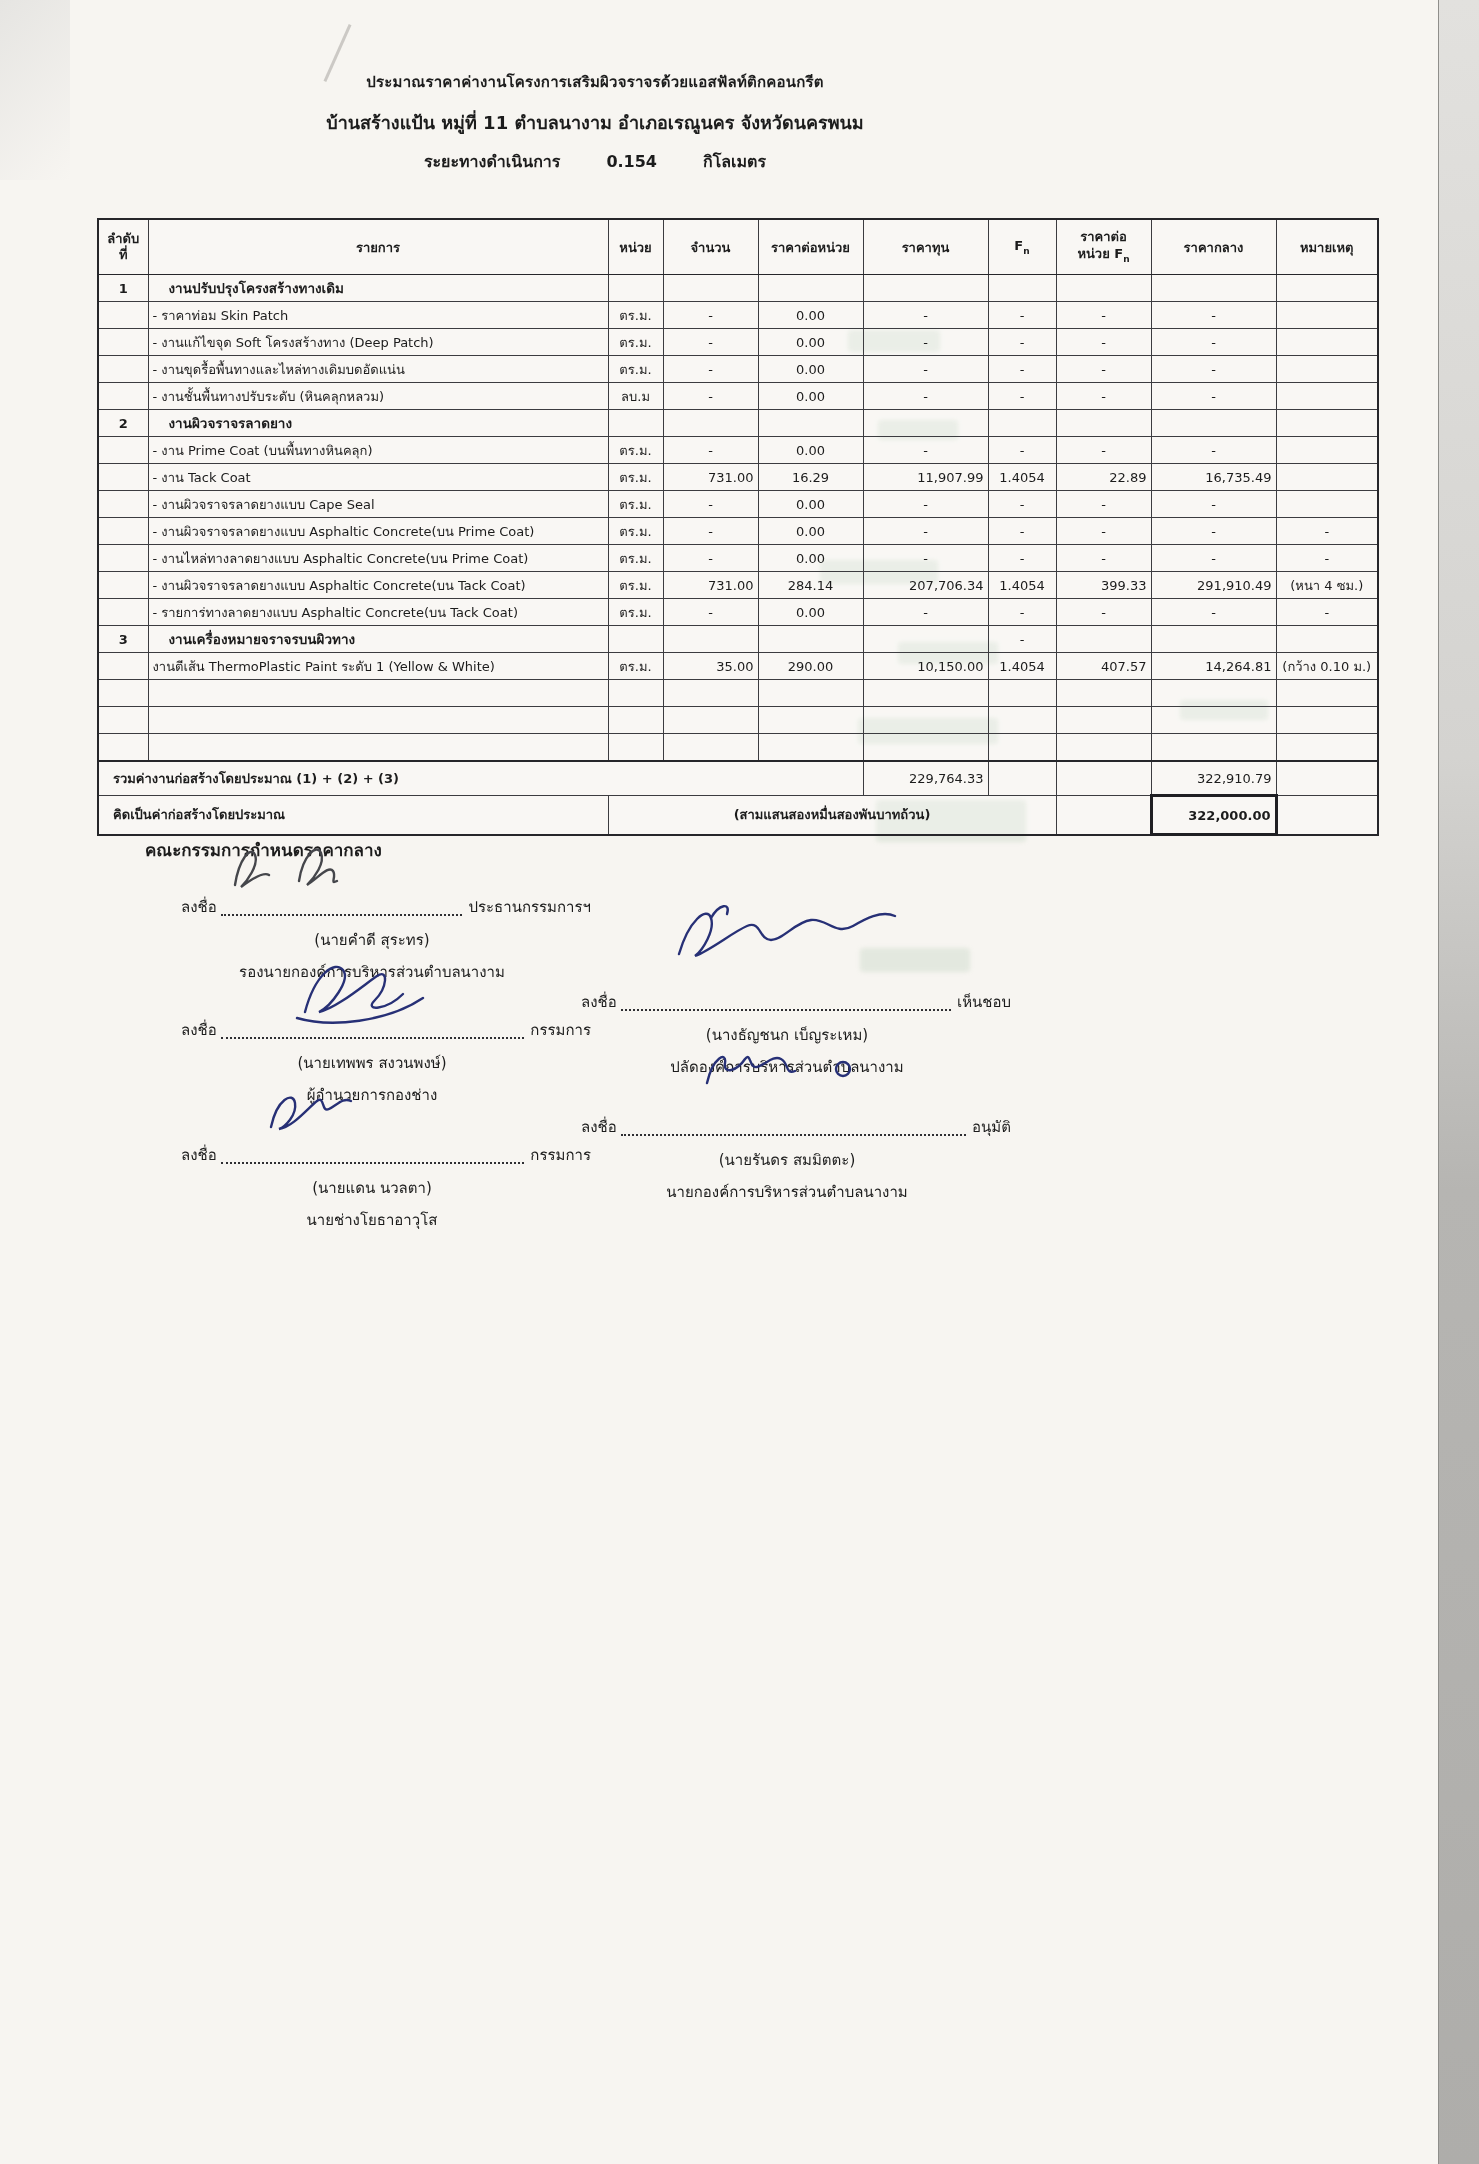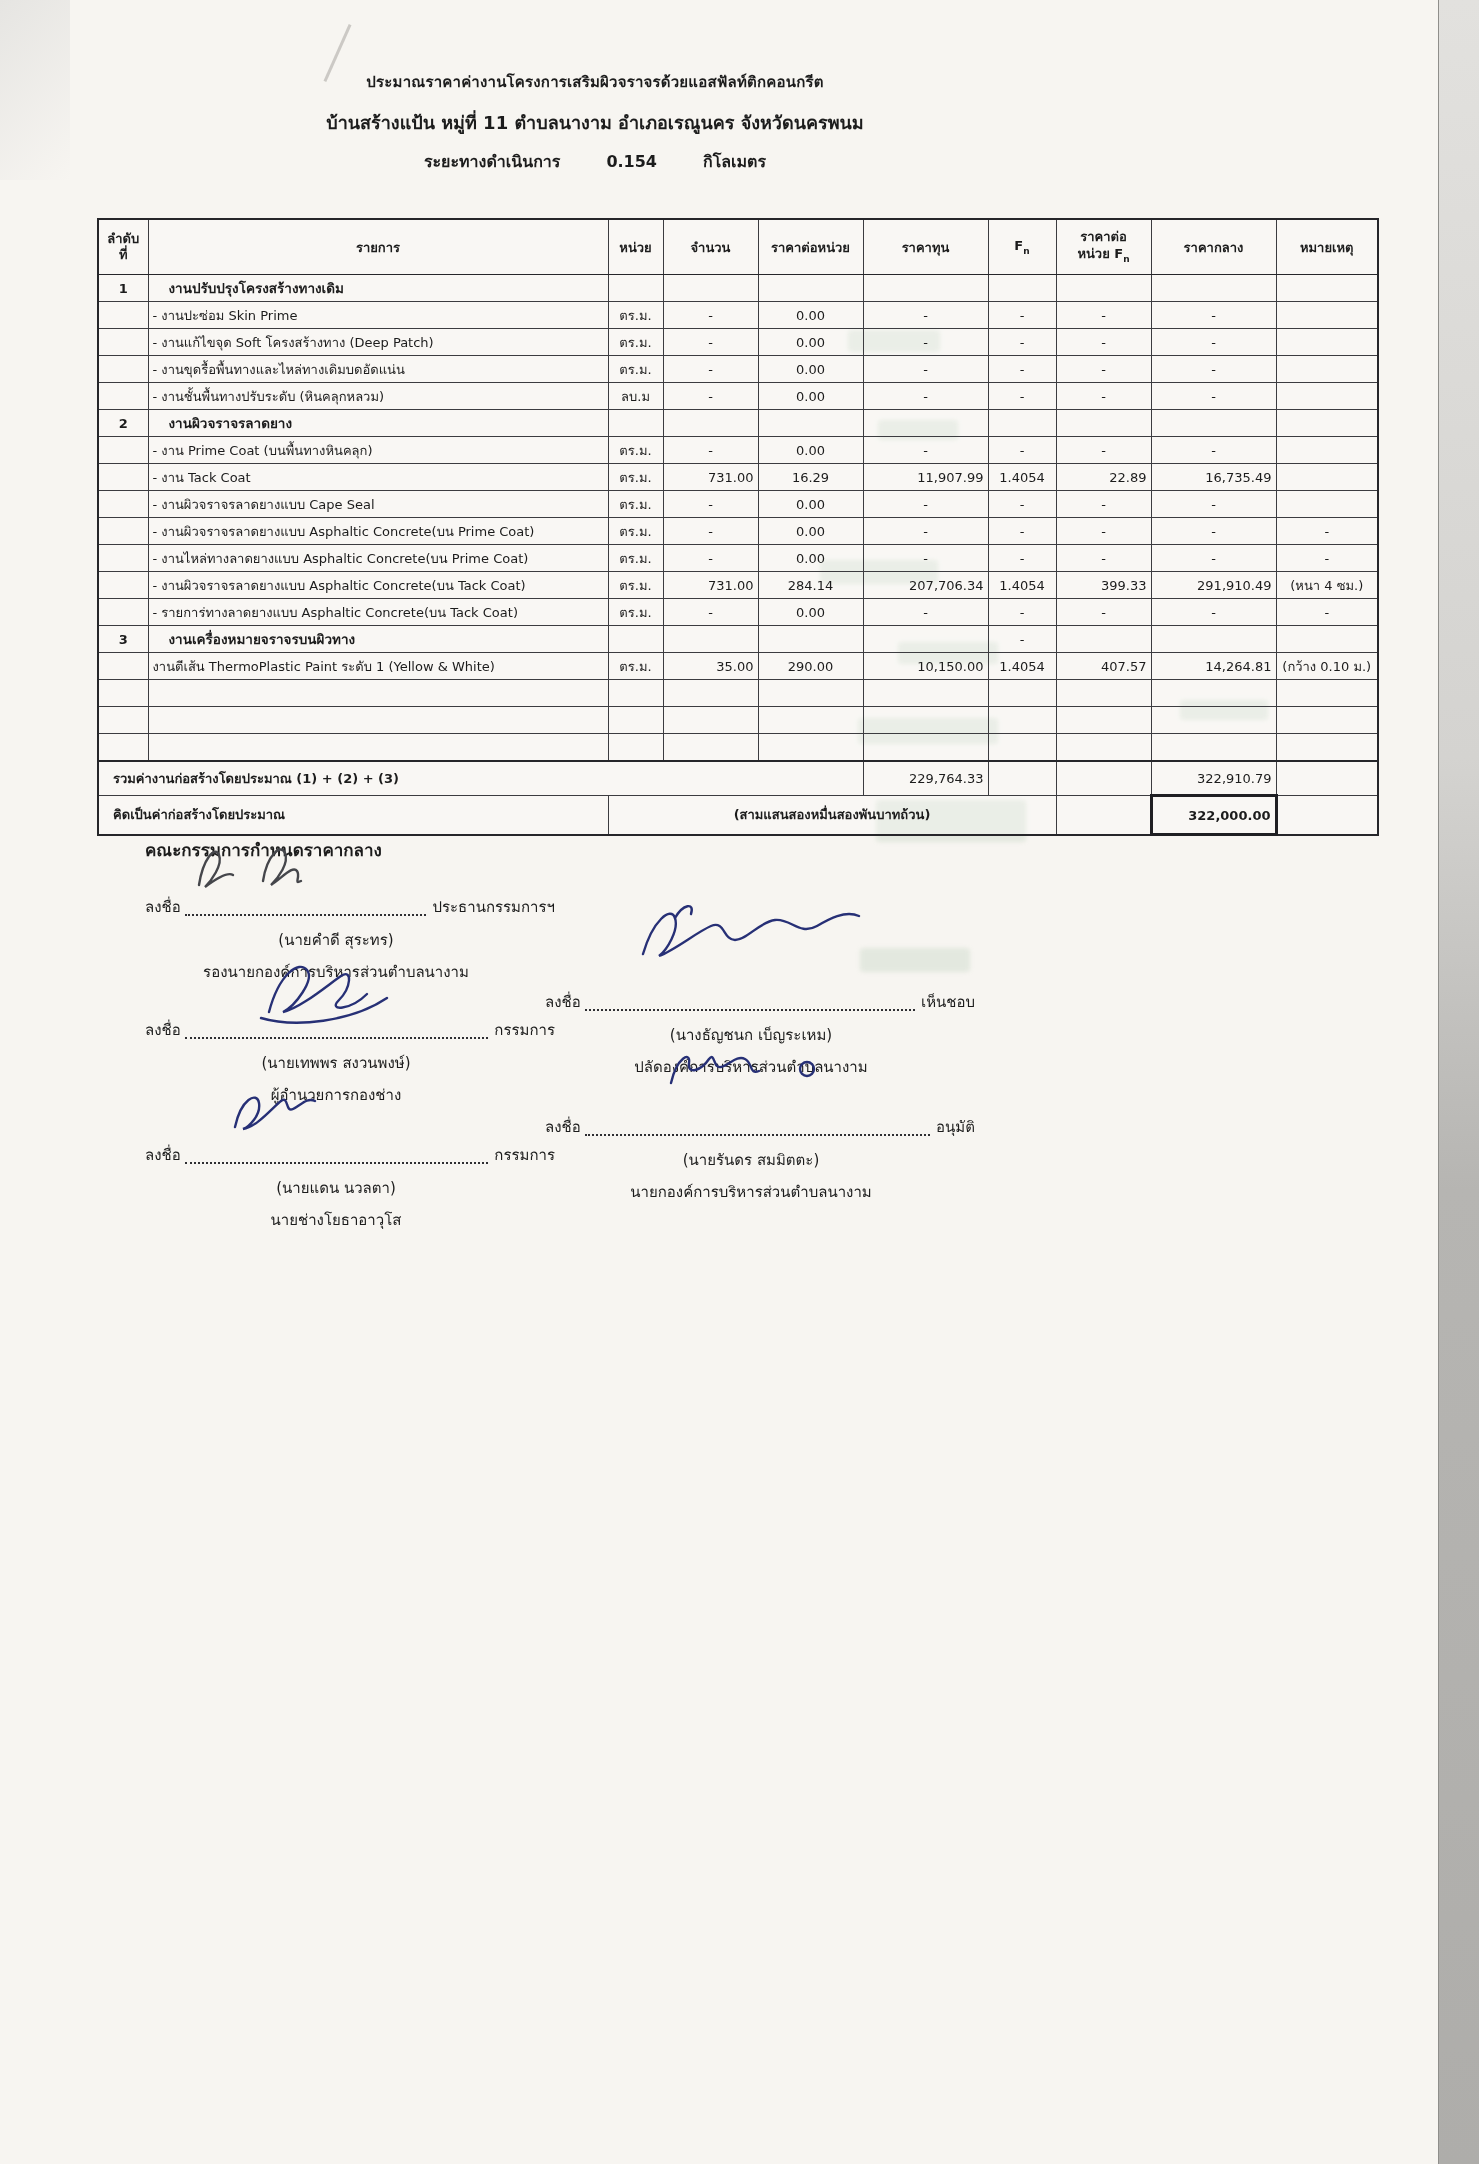--- a/index.html
+++ b/index.html
@@ -50,21 +50,21 @@
 
   tr.total-row td{border-top:2px solid #26262a;height:30px;}
   tr.total-row2 td{height:34px;}
   .tot-label{font-weight:bold;text-align:left;padding-left:14px !important;font-size:14px;}
   .num{font-size:13px;}
   .words{text-align:center;font-weight:bold;font-size:14px;}
   td.boxed{border:3px solid #1f1f23 !important;font-weight:bold;font-size:13.5px;}
 
   
   .sig-heading{position:absolute;left:145px;top:836px;font-size:17px;font-weight:bold;}
-  .sig-block{position:absolute;width:410px;}
+  .sig-block{position:absolute;width:410px;margin-left:36px;}
   .sig-line{display:flex;align-items:flex-end;font-size:15px;margin-top:42px;}
   .sig-line .leader{flex:1;border-bottom:2px dotted #2e2e32;margin:0 6px 3px 4px;height:6px;}
   .sig-line .role{white-space:nowrap;}
   .sig-name{margin-top:9px;text-align:center;width:330px;margin-left:26px;font-size:15px;}
   .sig-pos{margin-top:8px;text-align:center;width:370px;margin-left:6px;font-size:15px;}
   .sig-ink{position:absolute;z-index:2;}
   .ink-dark path{stroke:#45464b;}
   .ink-blue path, .ink-blue circle{stroke:#273076;}
   .sig-ink path, .sig-ink circle{fill:none;stroke-width:2.4px;stroke-linecap:round;}
 </style>
@@ -132,21 +132,21 @@
         <td class="c-qty"></td>
         <td class="c-unit_price"></td>
         <td class="c-cost"></td>
         <td class="c-f"></td>
         <td class="c-unit_price_f"></td>
         <td class="c-middle_price"></td>
         <td class="c-remark"></td>
       </tr>
       <tr class="item-row">
         <td class="c-no"></td>
-        <td class="c-name">- งานปะซ่อม Skin Prime</td>
+        <td class="c-name">- ราคาท่อม Skin Patch</td>
         <td class="c-unit">ตร.ม.</td>
         <td class="c-qty dash">-</td>
         <td class="c-unit_price">0.00</td>
         <td class="c-cost dash">-</td>
         <td class="c-f dash">-</td>
         <td class="c-unit_price_f dash">-</td>
         <td class="c-middle_price dash">-</td>
         <td class="c-remark"></td>
       </tr>
       <tr class="item-row">

